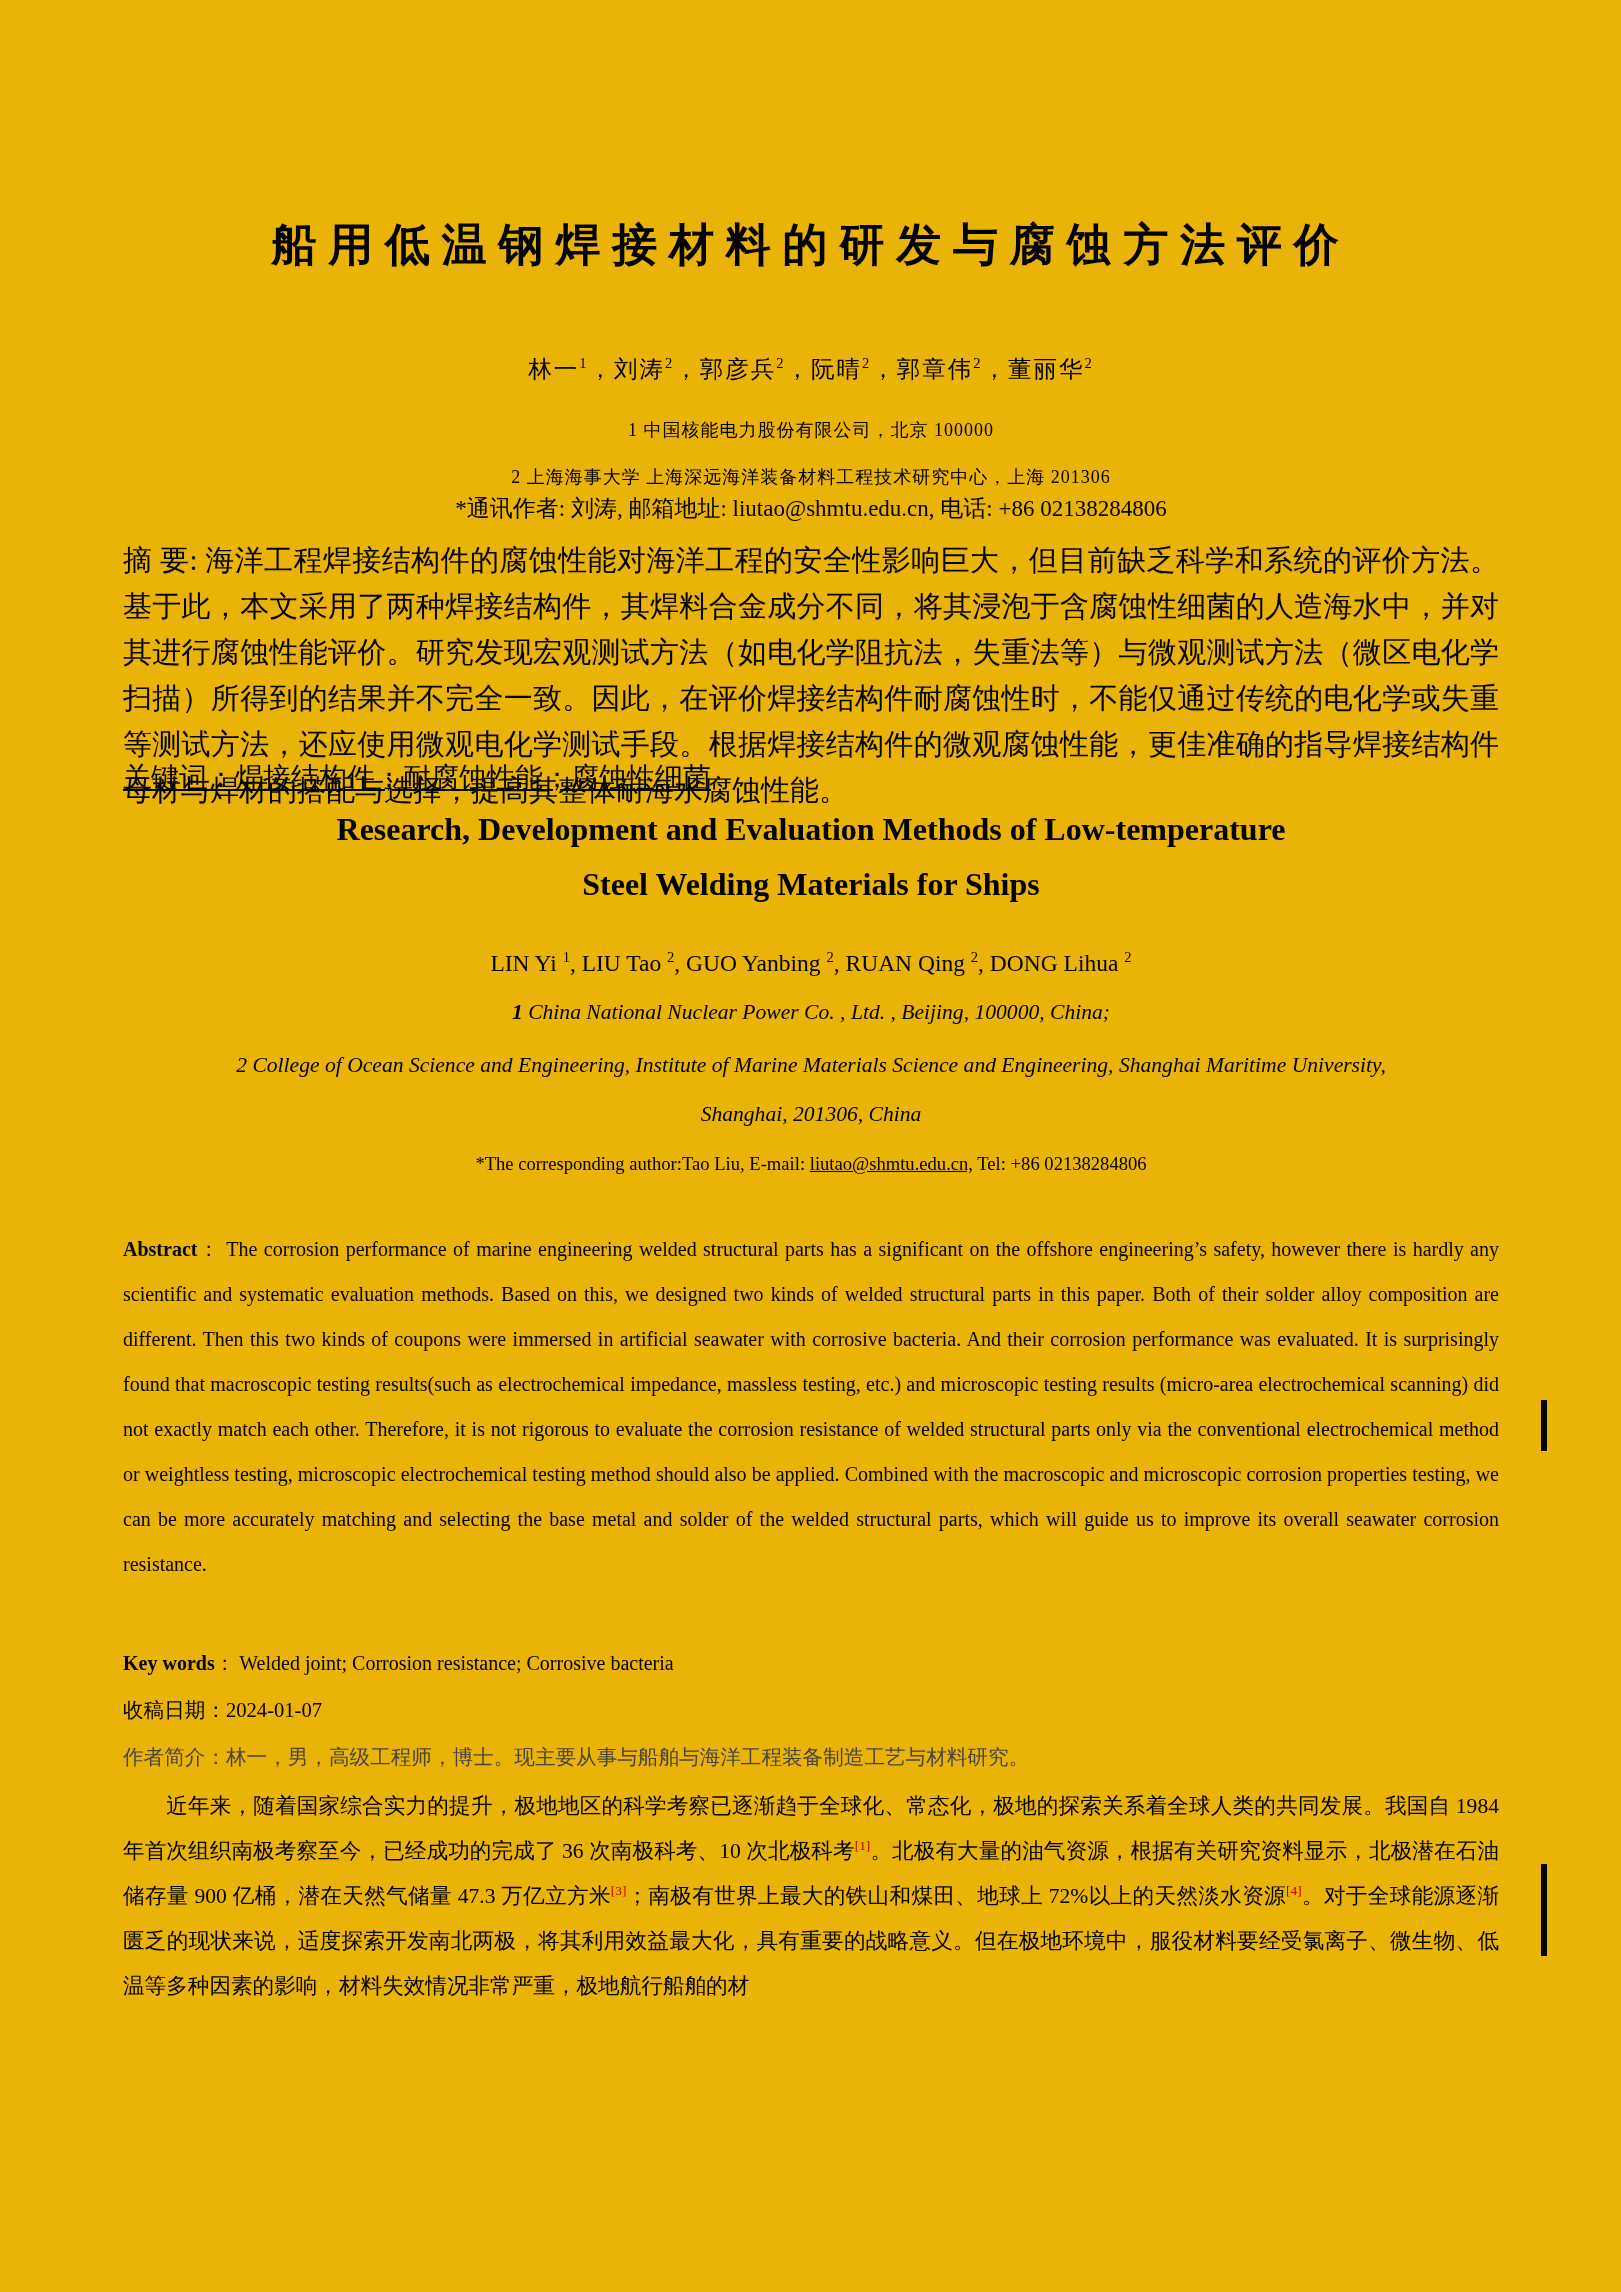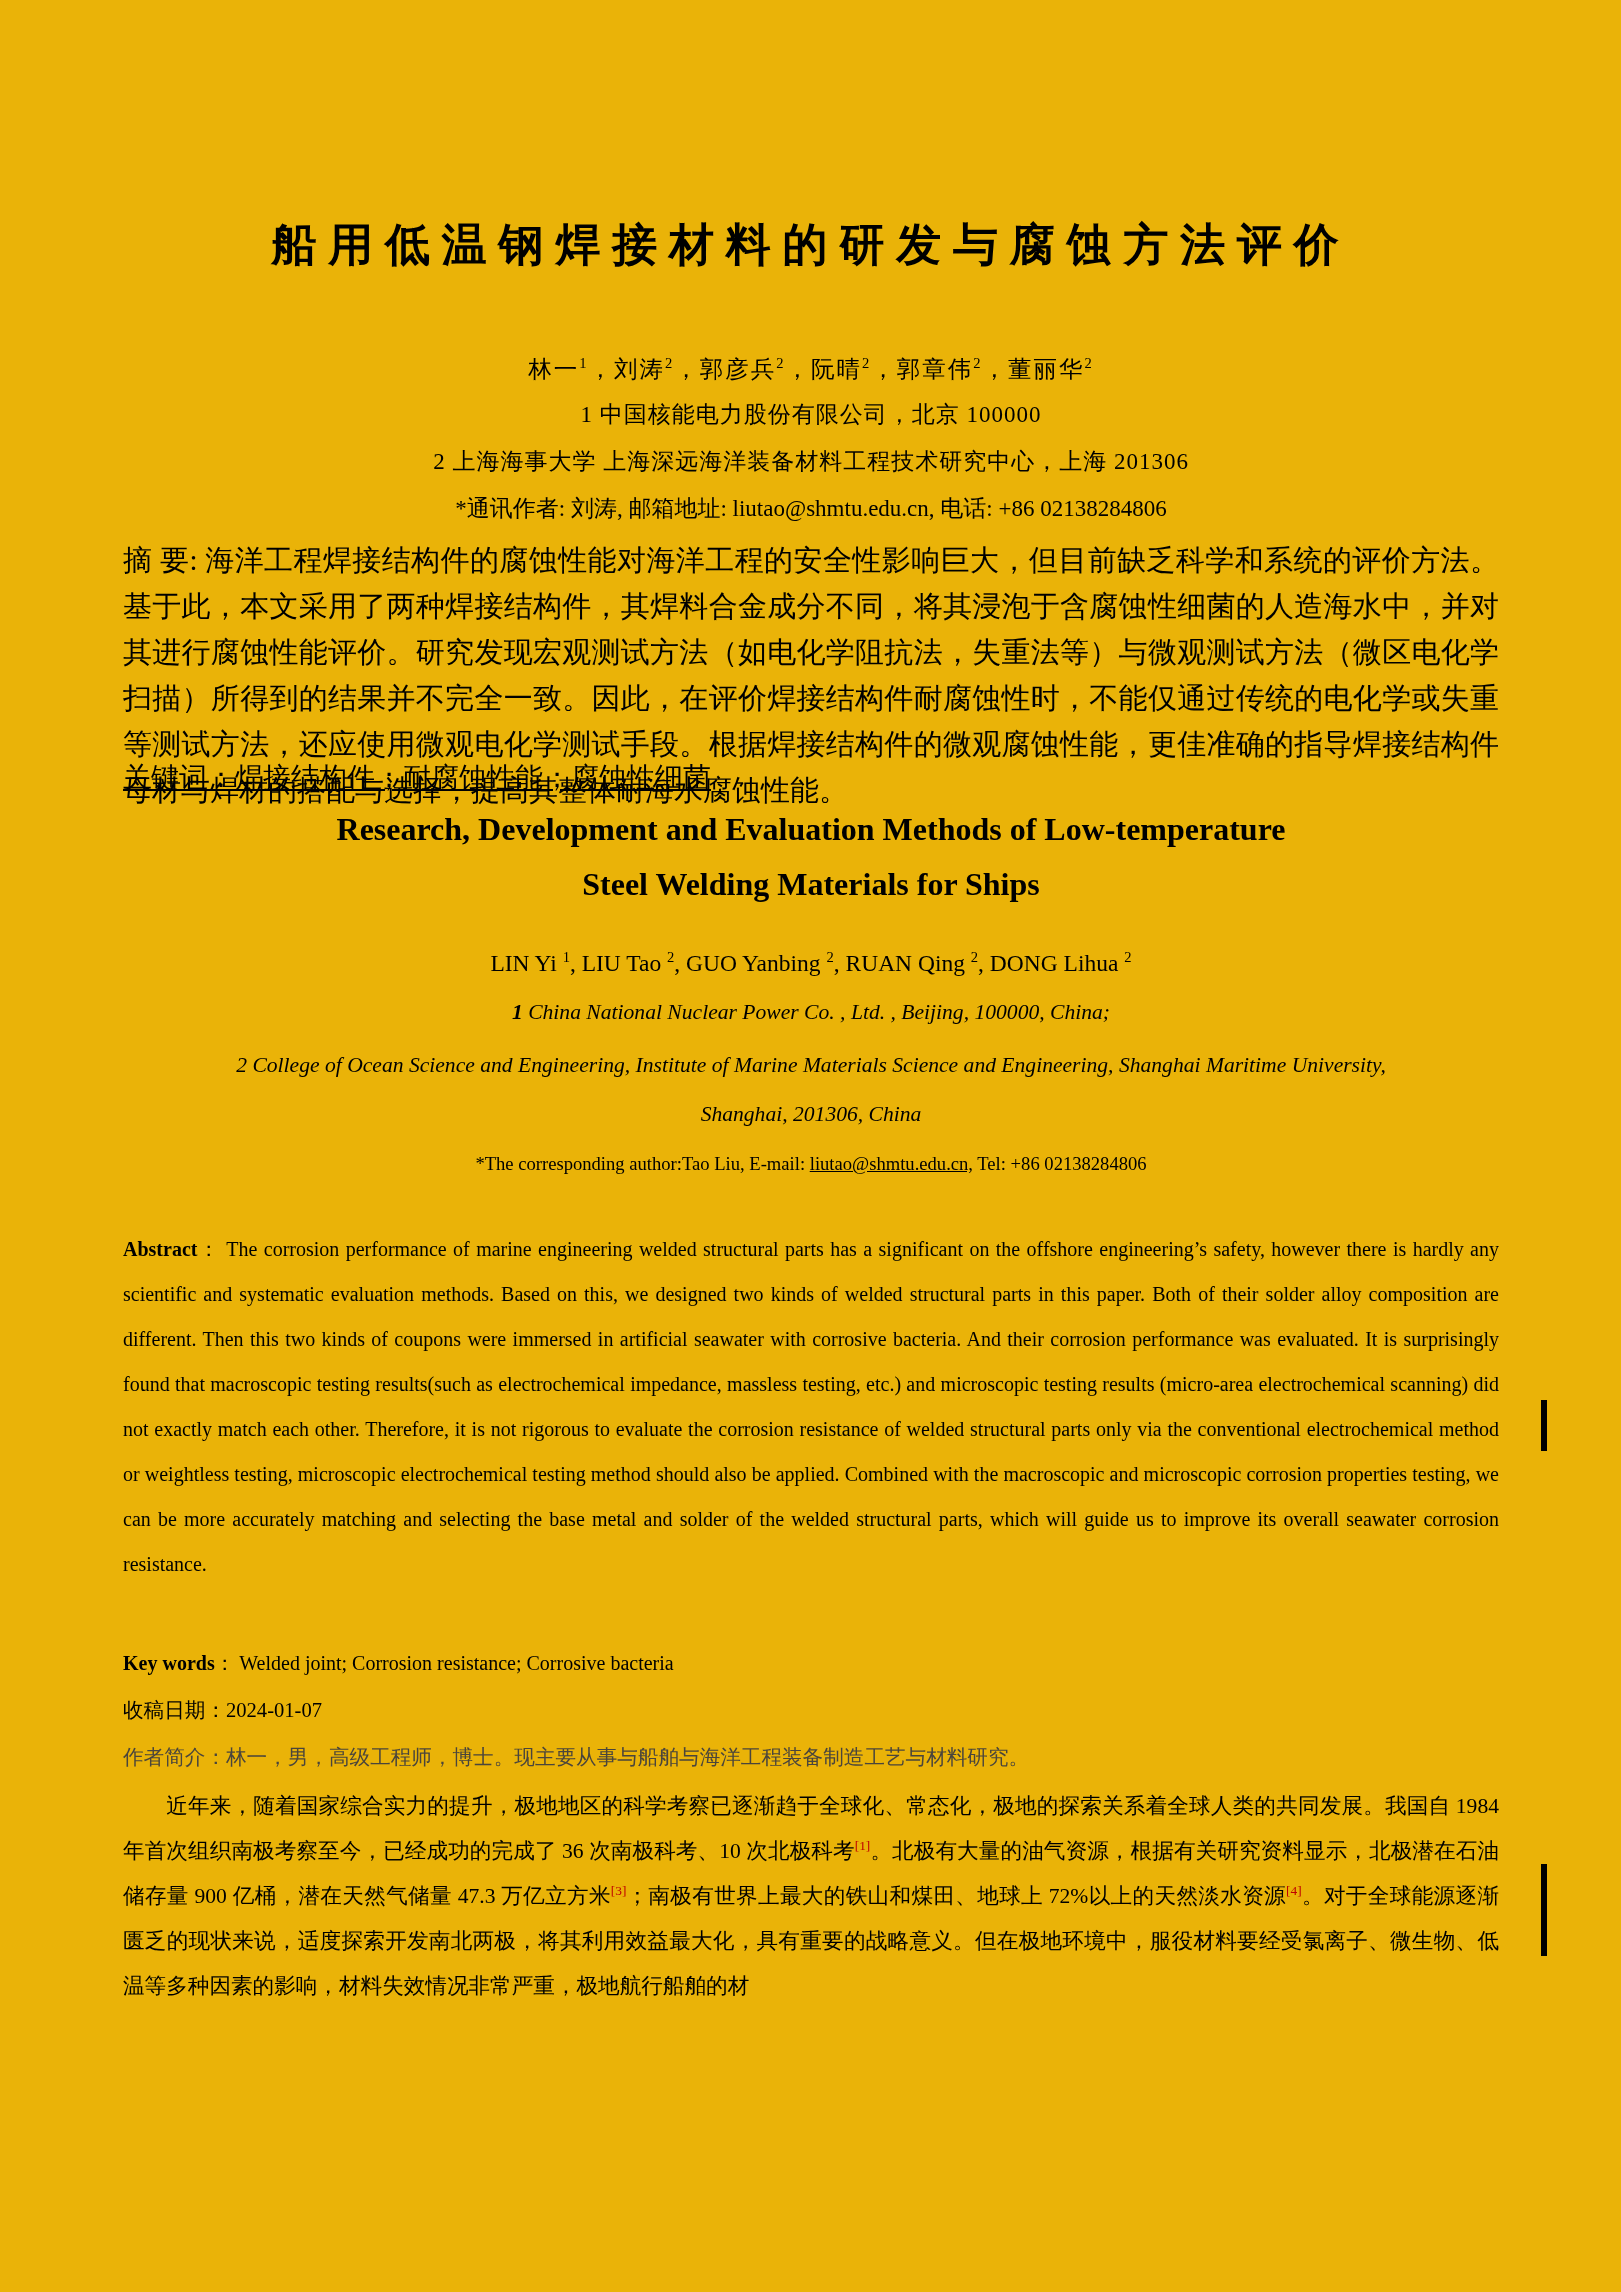--- a/index.html
+++ b/index.html
@@ -12,21 +12,21 @@
     overflow:hidden;
   }
   .abs{position:absolute;left:123px;right:122px;}
   .center{text-align:center;}
   .justify{text-align:justify;text-justify:inter-ideograph;}
   .cn-title{
     font-family:"Liberation Sans","DejaVu Sans",sans-serif;
     font-weight:bold;font-size:45px;letter-spacing:11.8px;line-height:61px;
   }
   .cn-authors{font-size:23.5px;line-height:29px;letter-spacing:2px;}
-  .cn-affil{font-size:23px;line-height:29px;letter-spacing:1px;}
+  .cn-affil{font-size:18px;line-height:29px;letter-spacing:1px;margin-top:16px;}
   .cn-corresp{font-size:23px;line-height:29px;}
   .cn-abstract{font-size:29px;line-height:46px;}
   .cn-keywords{font-size:28px;line-height:29px;text-decoration:underline;}
   .en-title{font-weight:bold;font-size:32px;line-height:55px;}
   .en-authors{font-size:23.5px;line-height:29px;}
   .en-affil{font-size:21.6px;line-height:29px;font-style:italic;}
   .en-corresp{font-size:18.6px;line-height:25.5px;}
   .en-abstract{font-size:20px;line-height:45px;}
   .en-keywords{font-size:20px;line-height:29px;}
   .kai{font-size:20.6px;line-height:29px;}

